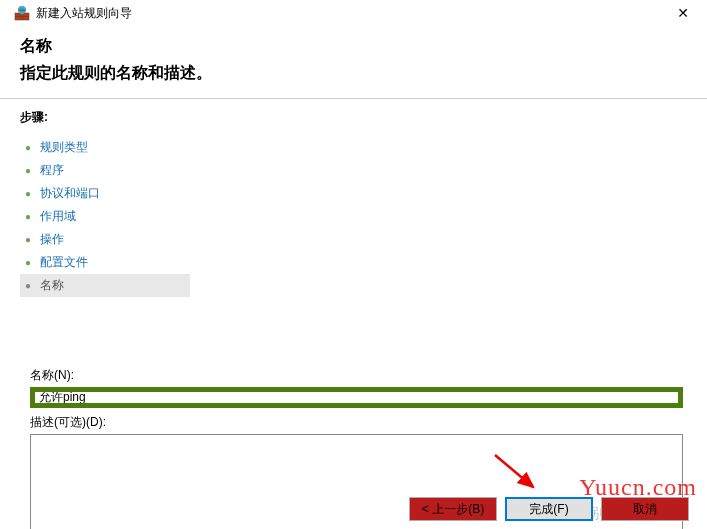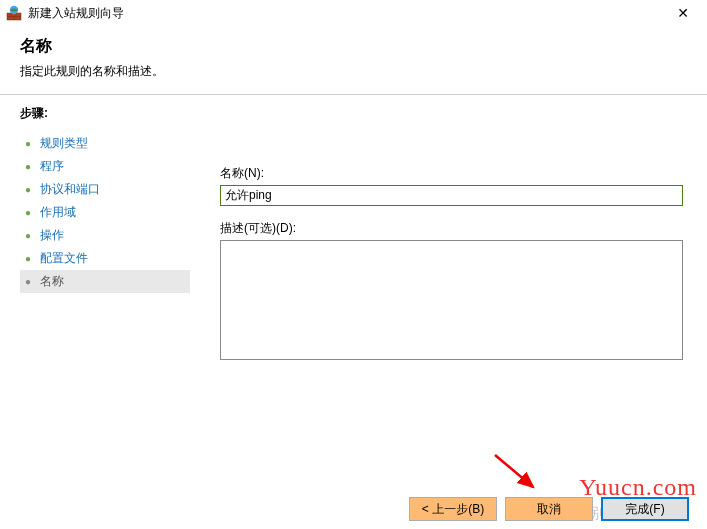--- a/index.html
+++ b/index.html
@@ -1,39 +1,39 @@
 <!DOCTYPE html>
 <html><head>
   <meta charset="utf-8">
   <style>
     * { box-sizing: border-box; margin: 0; padding: 0; }
     body { font-family: "Microsoft YaHei", SimSun, sans-serif; font-size: 12px; background: #fff; width: 707px; height: 529px; position: relative; overflow: hidden; }
-    .titlebar { display: flex; align-items: center; height: 26px; padding: 0 6px; }
+    .titlebar { display: flex; align-items: center; height: 26px; padding: 0 6px; margin-left: 8px; }
     .titlebar .icon { width: 16px; height: 16px; margin-right: 6px; position: relative; }
     .titlebar .icon svg { width: 16px; height: 16px; }
     .titlebar .title { flex: 1; font-size: 12px; color: #000; }
     .close-btn { width: 36px; height: 24px; display: flex; align-items: center; justify-content: center; cursor: pointer; font-size: 14px; }
     .header { padding: 10px 20px 14px 20px; }
     .header h1 { font-size: 16px; font-weight: bold; color: #000; margin-bottom: 6px; }
-    .header .subtitle { font-size: 12px; color: #000; }
+    .header .subtitle { font-size: 16px; color: #000; font-weight: bold; }
     .divider { height: 1px; background: #d0d0d0; margin: 0; }
-    .content { display: flex; height: 390px; }
+    .content { display: flex; height: 390px; flex-direction: column; }
     .sidebar { width: 190px; padding: 10px 0 0 20px; }
     .steps-label { font-weight: bold; font-size: 12px; margin-bottom: 10px; color: #000; }
     .steps { list-style: none; }
     .steps li { display: flex; align-items: center; height: 23px; padding: 0 4px 0 2px; color: #196fb5; cursor: pointer; }
     .steps li.active { background: #e8e8e8; color: #555; }
     .bullet { width: 12px; display: inline-flex; justify-content: center; margin-right: 6px; color: #6aa84f; font-size: 10px; }
     .steps li.active .bullet { color: #888; }
     .main { flex: 1; padding: 70px 24px 10px 30px; position: relative; }
     .field-label { font-size: 12px; margin-bottom: 3px; color: #000; }
-    .name-input { width: 100%; height: 21px; border: 1px solid #4d7c0f; padding: 1px 4px; font-size: 12px; font-family: SimSun, sans-serif; outline: none; margin-bottom: 14px; }
+    .name-input { width: 100%; height: 21px; border: 5px solid #4d7c0f; padding: 1px 4px; font-size: 12px; font-family: SimSun, sans-serif; outline: none; margin-bottom: 6px; }
     .desc-input { width: 100%; height: 120px; border: 1px solid #888; padding: 2px 4px; font-size: 12px; font-family: SimSun, sans-serif; resize: none; outline: none; }
     .footer { position: absolute; bottom: 8px; right: 18px; display: flex; gap: 8px; align-items: center; }
-    .btn { min-width: 88px; height: 24px; border: 1px solid #adadad; background: #fdba74; font-size: 12px; cursor: pointer; padding: 0 8px; font-family: inherit; }
+    .btn { min-width: 88px; height: 24px; border: 1px solid #adadad; background: #b91c1c; font-size: 12px; cursor: pointer; padding: 0 8px; font-family: inherit; }
     .btn.primary { border: 2px solid #0078d7; background: #e1e1e1; }
     .arrow { position: absolute; bottom: 32px; right: 160px; pointer-events: none; }
     .watermark { position: absolute; bottom: 28px; right: 10px; color: #e33; font-size: 24px; font-family: "Times New Roman", serif; letter-spacing: 1px; pointer-events: none; }
     .watermark2 { position: absolute; bottom: 6px; right: 40px; color: rgba(150,150,150,0.55); font-size: 15px; font-family: "Microsoft YaHei", sans-serif; pointer-events: none; letter-spacing: 1px; }
   </style>
 </head>
 <body>
 
 <div class="titlebar">
   <span class="icon">
@@ -110,15 +110,15 @@
       </marker>
     </defs>
   <line x1="8" y1="8" x2="46" y2="40" stroke="#e00" stroke-width="2.5" marker-end="url(#ah)"></line>
 </svg>
 
 <div class="watermark">Yuucn.com</div>
 <div class="watermark2">CSDN @士别三日wyx</div>
 
 <div class="footer">
   <button class="btn">&lt; 上一步(B)</button>
+  <button class="btn primary">完成(F)</button>
   <button class="btn">取消</button>
-  <button class="btn primary">完成(F)</button>
 </div>
 
 </body></html>

